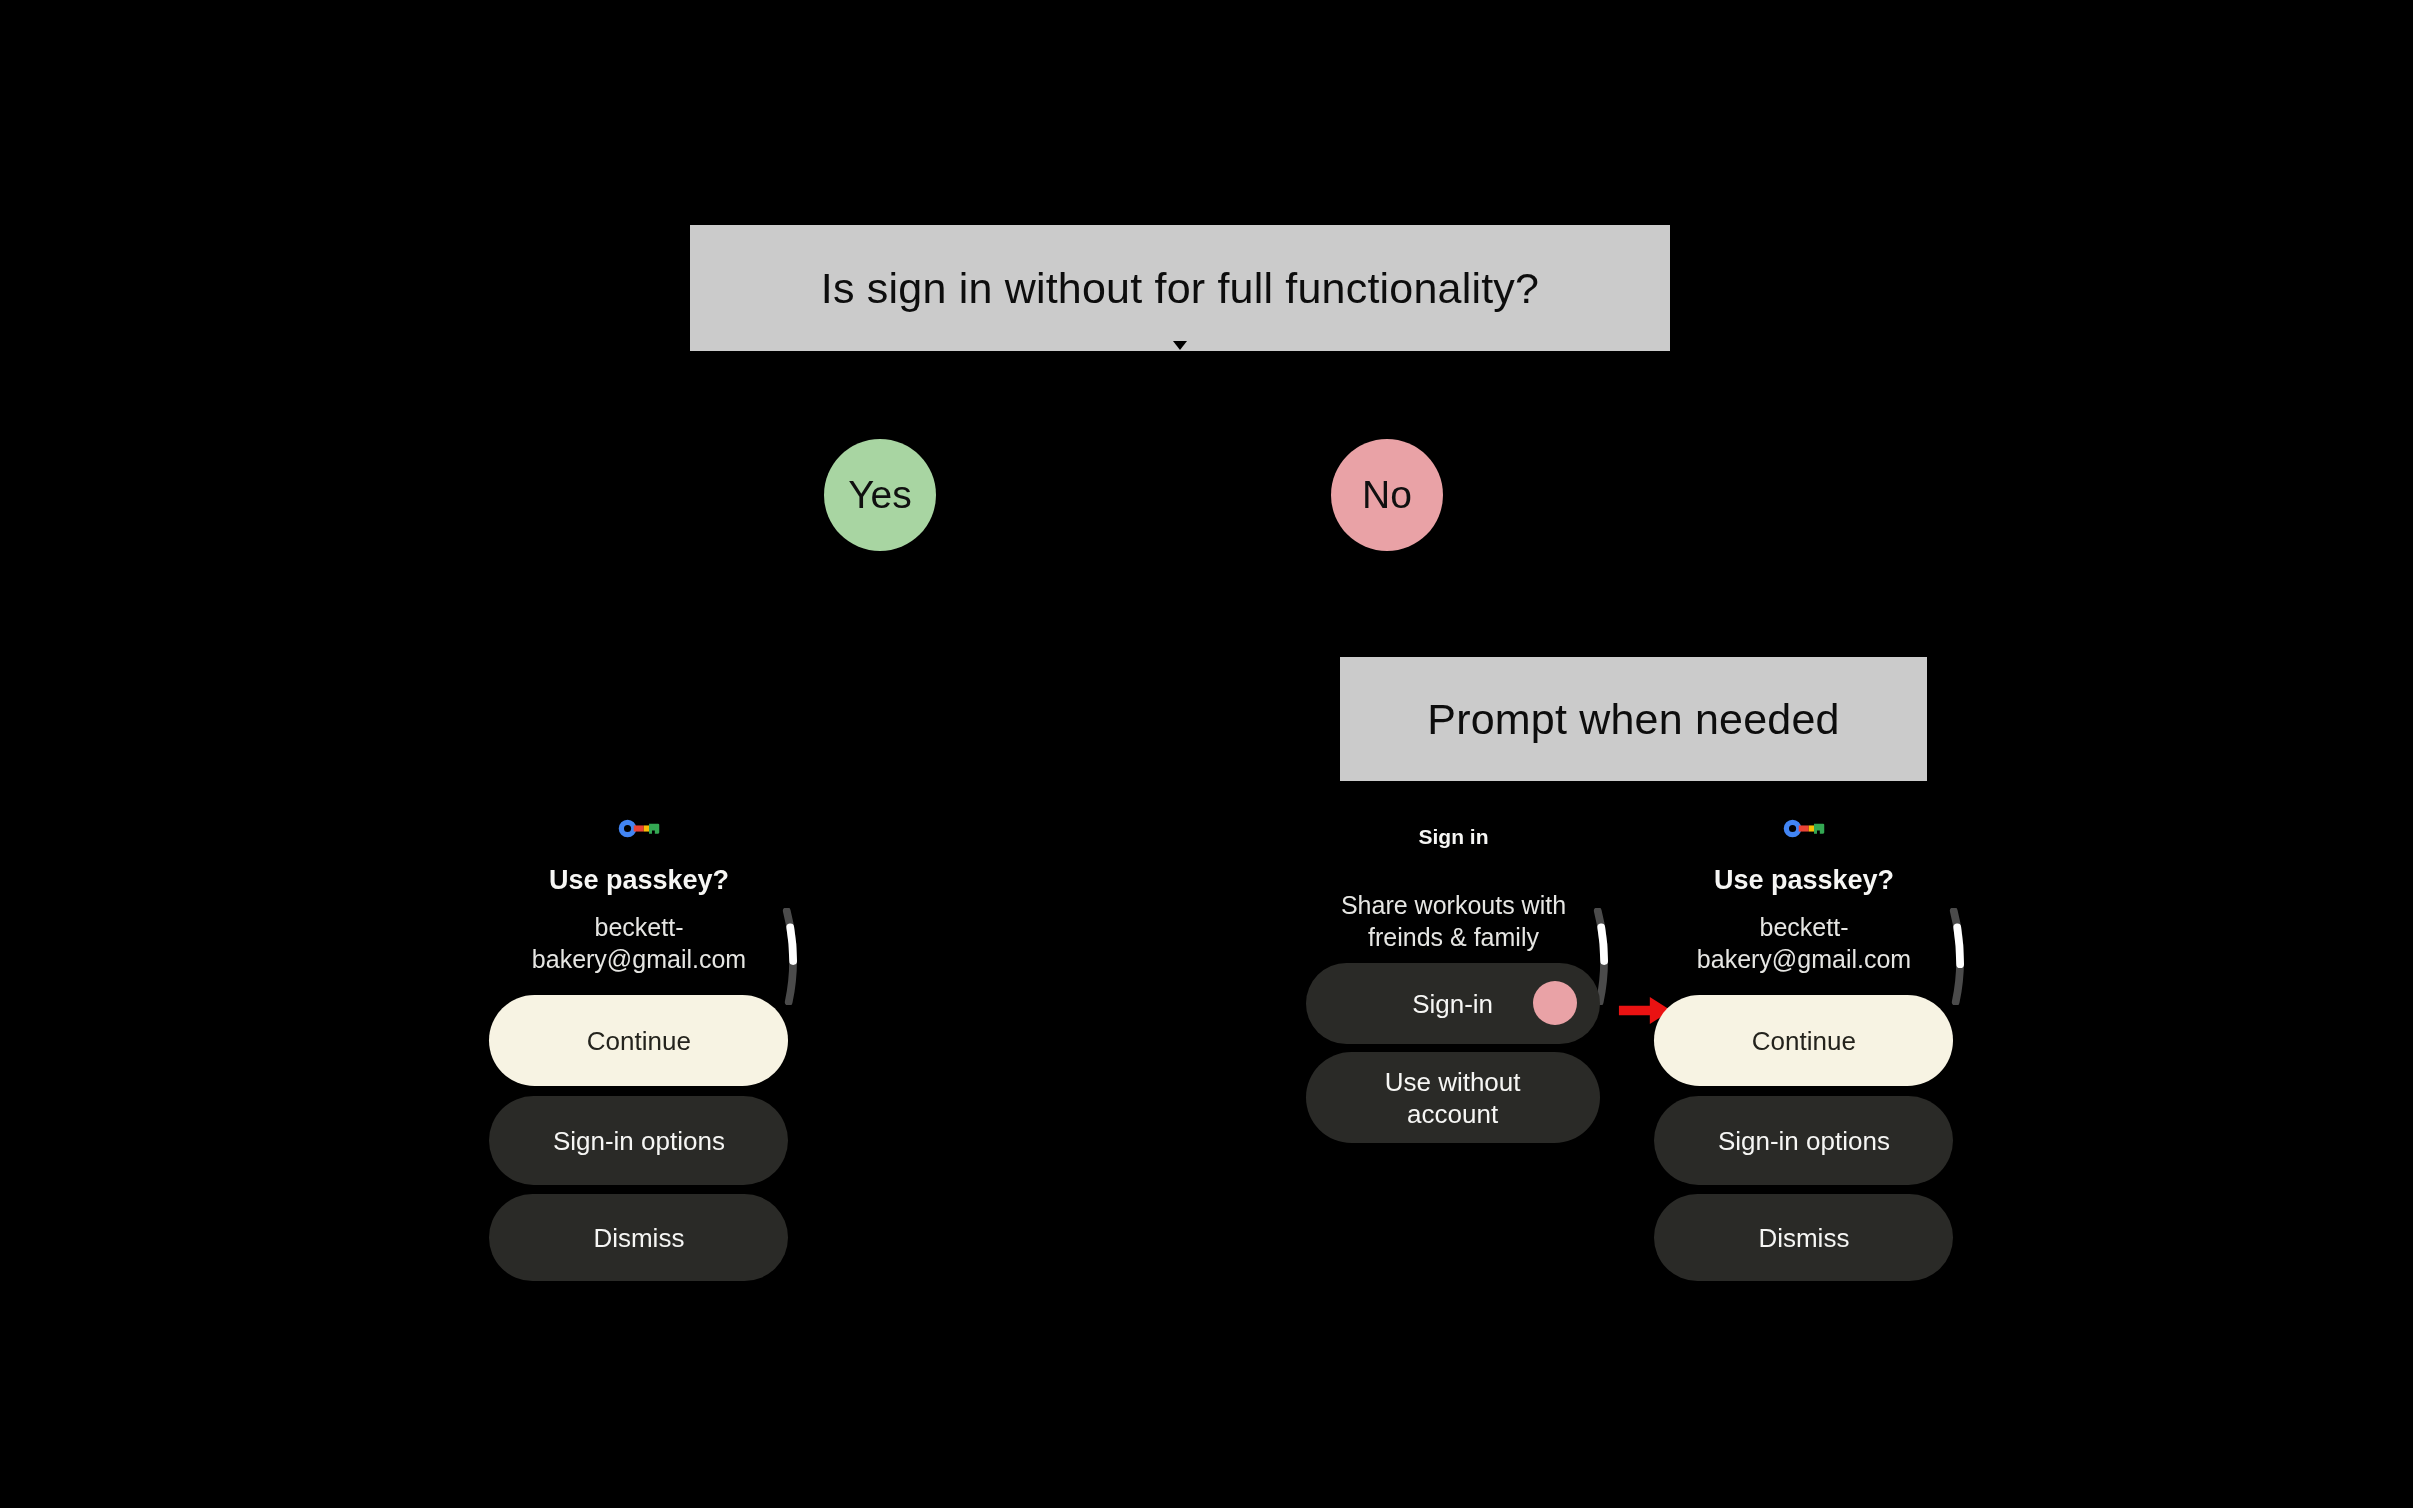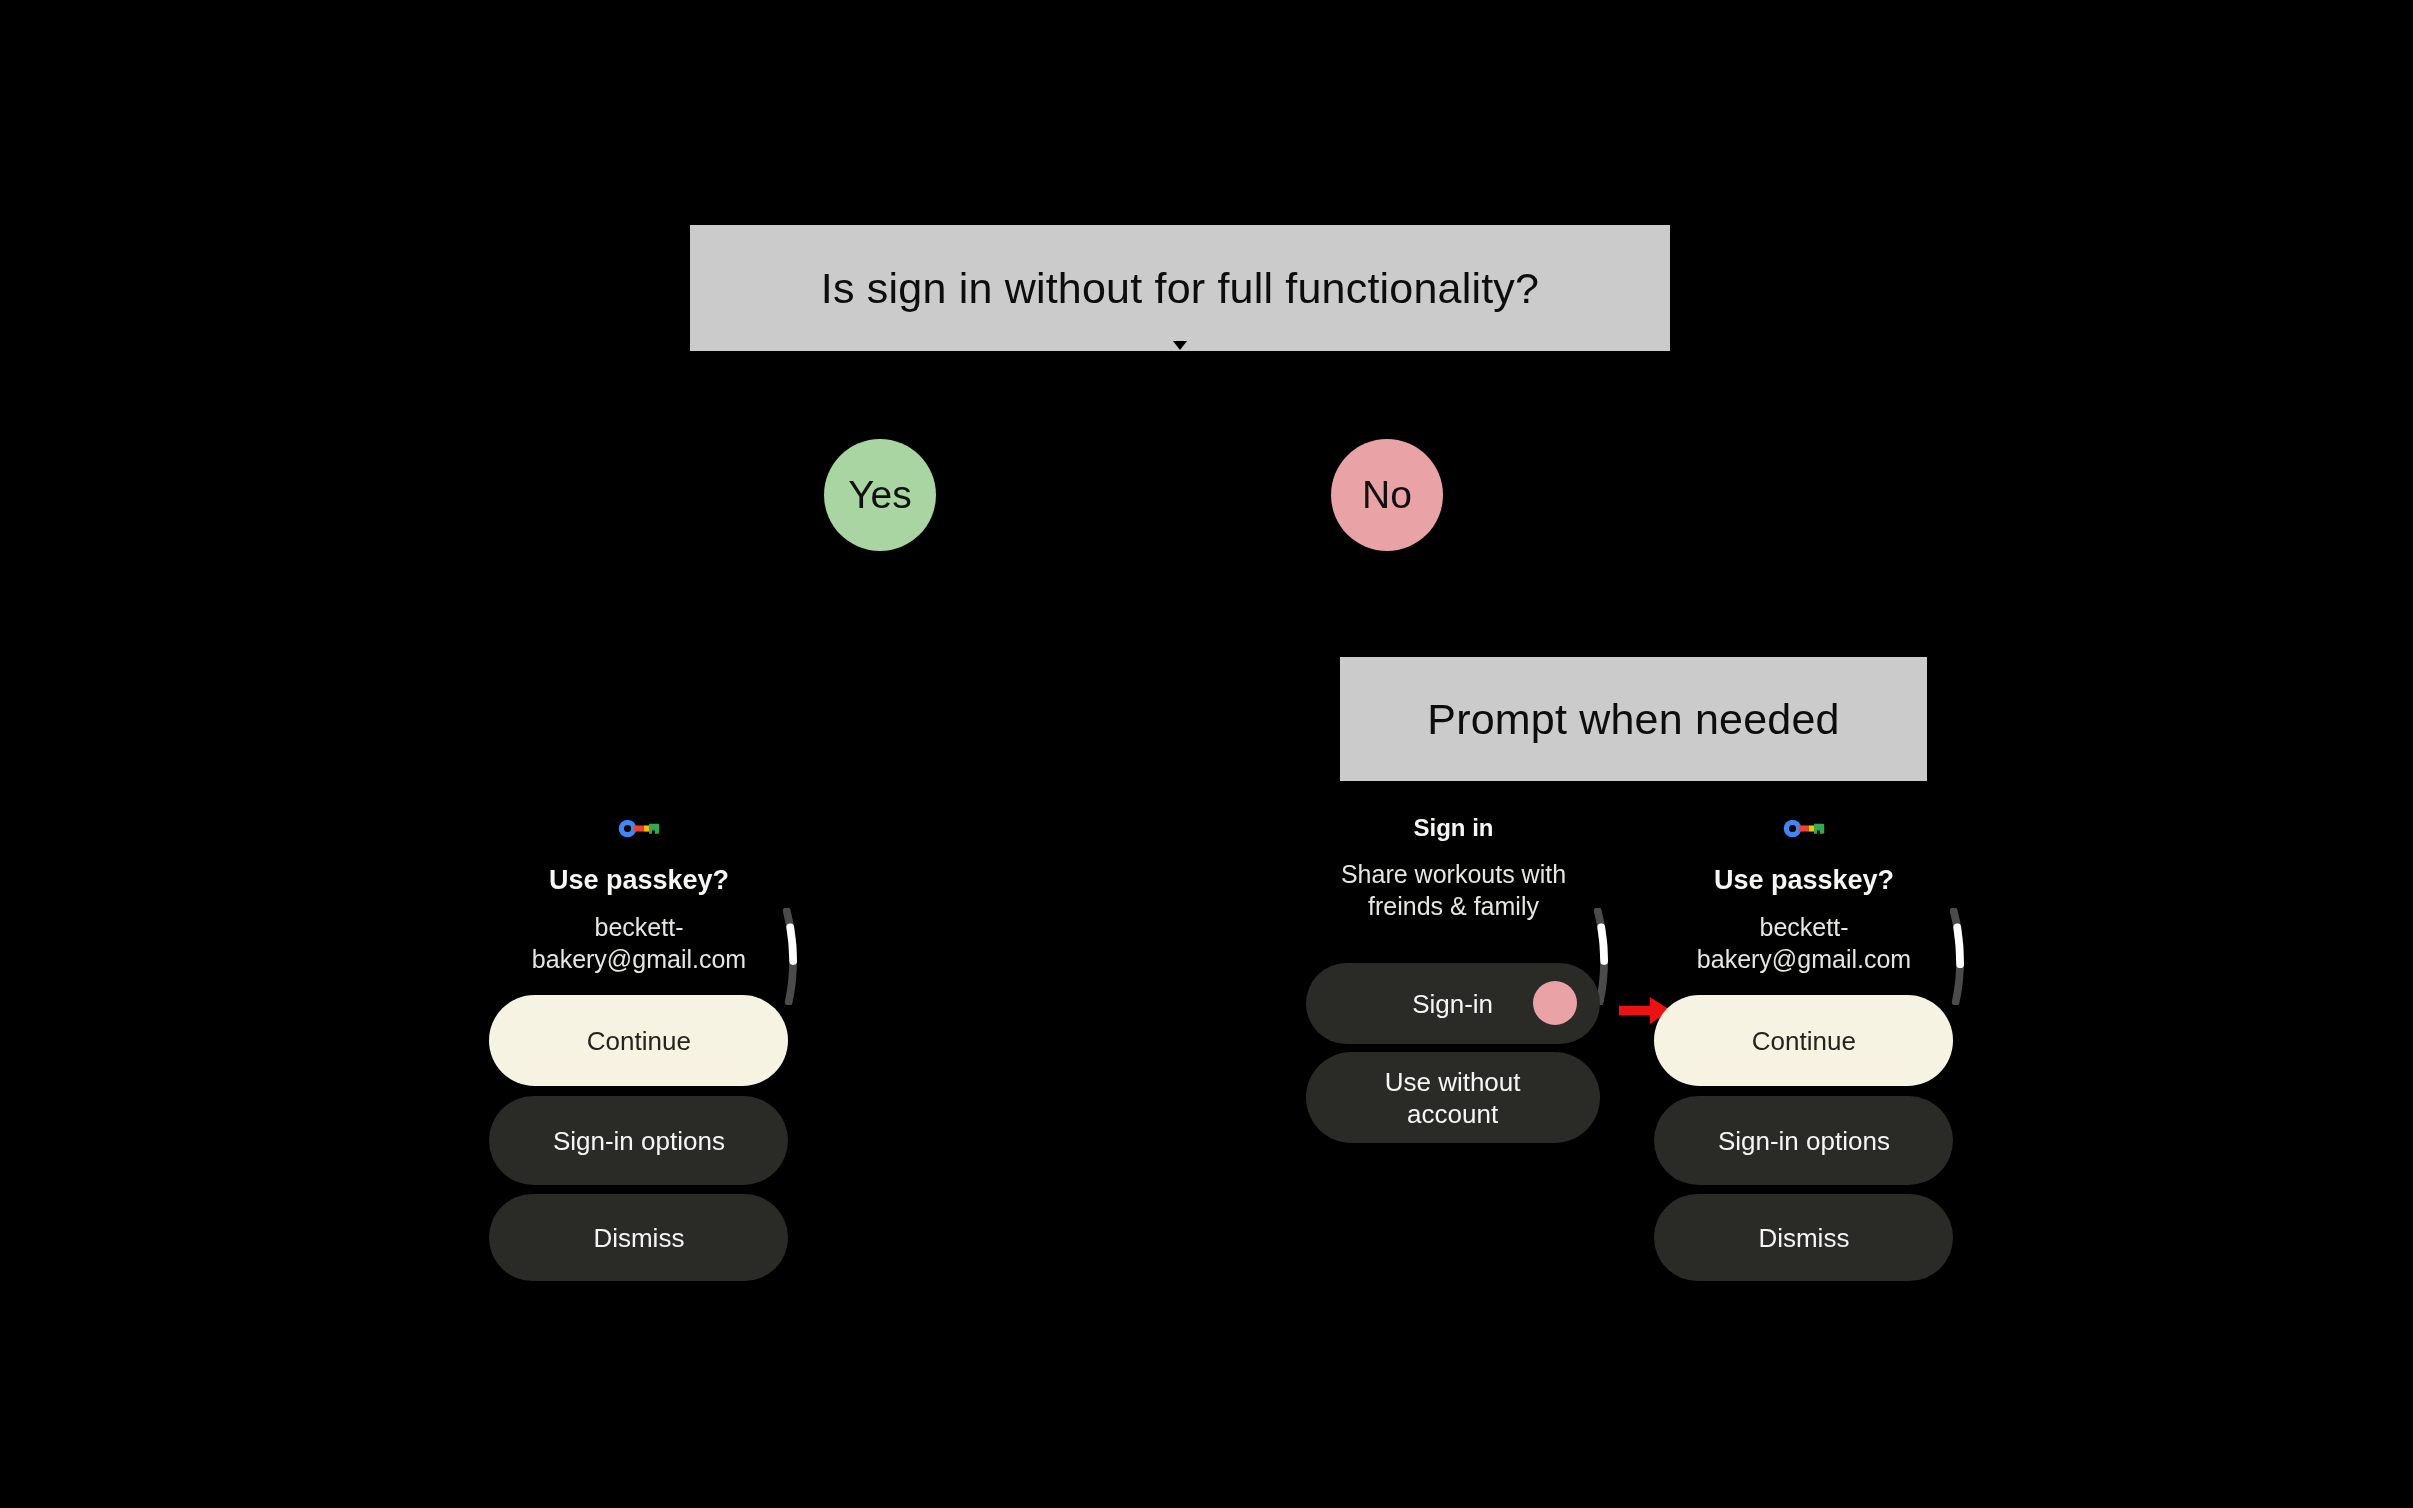--- a/index.html
+++ b/index.html
@@ -108,22 +108,22 @@
     <svg class="arc" style="left:307px;" viewBox="0 0 30 100">
       <path d="M7,3 Q19,50 9,97" stroke="#4b4b4b" stroke-width="8" fill="none" stroke-linecap="round"></path>
       <path d="M10.6,19.9 Q13.6,37.3 13.6,54.7" stroke="#ffffff" stroke-width="8" fill="none" stroke-linecap="round"></path>
     </svg>
     <button class="pill primary" style="left:16.4px;top:186px;width:299px;height:91px;">Continue</button>
     <button class="pill dark" style="left:16.4px;top:287px;width:299px;height:89px;">Sign-in options</button>
     <button class="pill dark" style="left:16.4px;top:385px;width:299px;height:87px;">Dismiss</button>
   </div>
 
   <div class="watch w-mid">
-    <div class="w-title" style="top:5px;font-size:24px;">Sign in</div>
-    <div class="w-sub" style="top:49px;">
+    <div class="w-title" style="top:16px;font-size:21px;">Sign in</div>
+    <div class="w-sub" style="top:80px;">
       <span>Share workouts with</span><br>
       <span>freinds &amp; family</span>
     </div>
     <svg class="arc" style="left:297px;" viewBox="0 0 30 100">
       <path d="M7,3 Q19,50 9,97" stroke="#4b4b4b" stroke-width="8" fill="none" stroke-linecap="round"></path>
       <path d="M10.6,19.9 Q13.6,37.3 13.6,54.7" stroke="#ffffff" stroke-width="8" fill="none" stroke-linecap="round"></path>
     </svg>
     <button class="pill dark" style="left:11.6px;top:154px;width:294px;height:81px;">
       <span>Sign-in</span>
       <span class="dot"></span>

